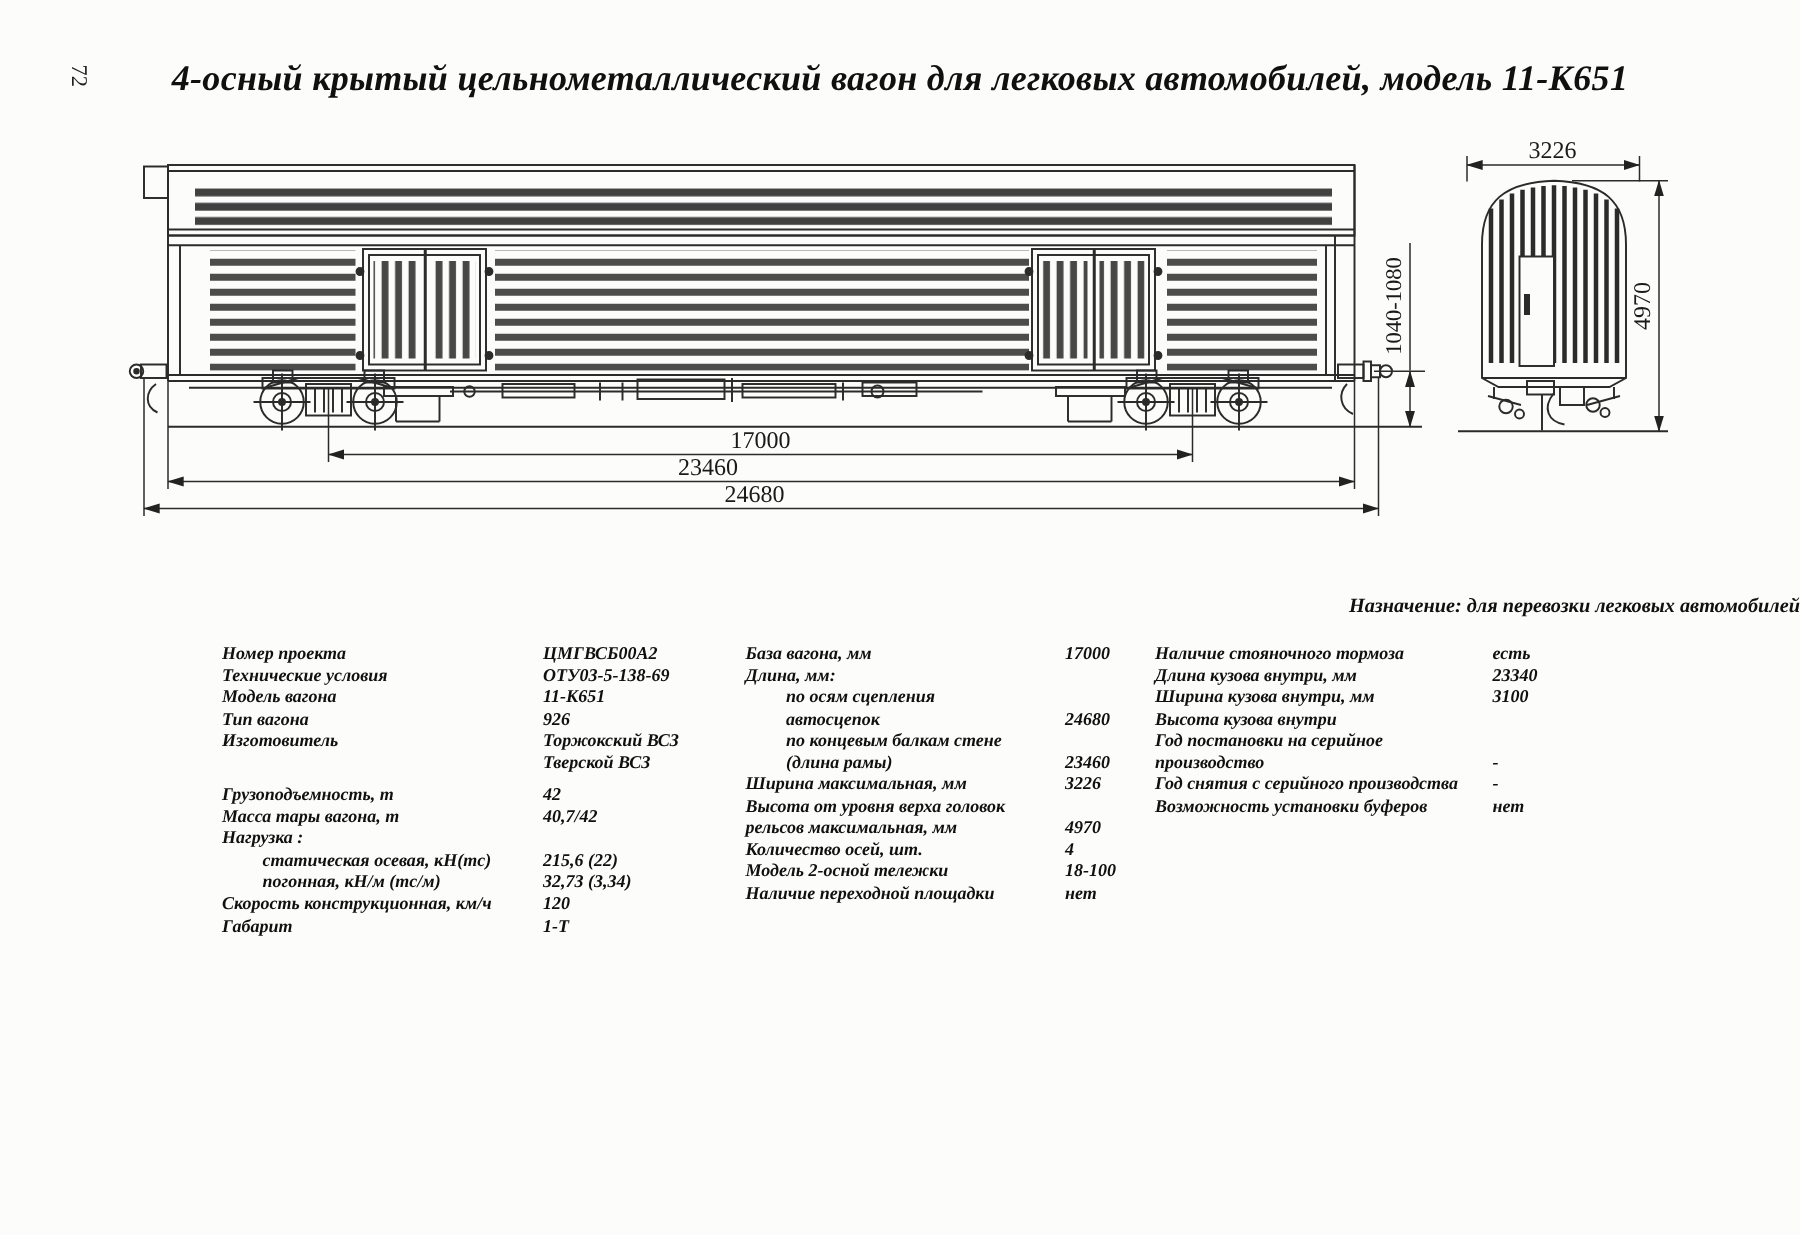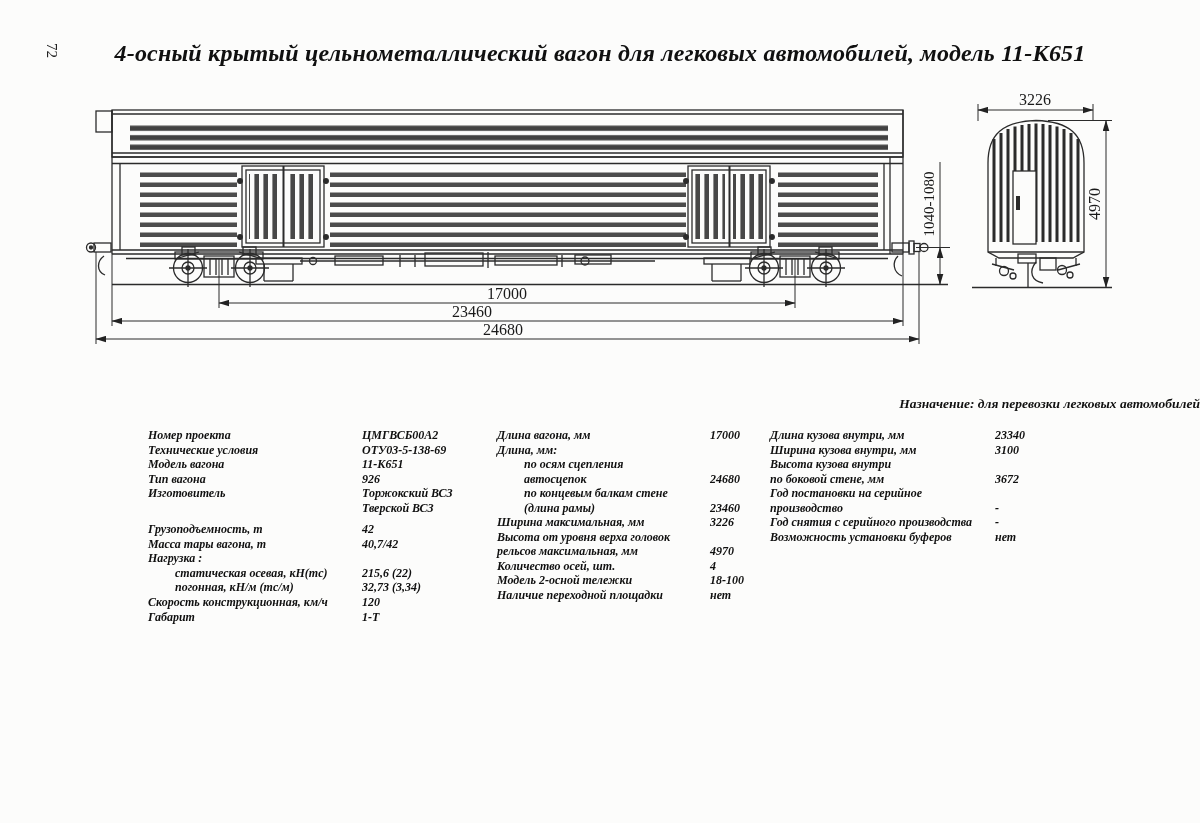--- a/index.html
+++ b/index.html
@@ -244,39 +244,39 @@
       <div class="row"><span class="lbl">Грузоподъемность, т</span><span class="val">42</span></div>
       <div class="row"><span class="lbl">Масса тары вагона, т</span><span class="val">40,7/42</span></div>
       <div class="row"><span class="lbl">Нагрузка :</span><span class="val"></span></div>
       <div class="row"><span class="lbl ind">статическая осевая, кН(тс)</span><span class="val">215,6 (22)</span></div>
       <div class="row"><span class="lbl ind">погонная, кН/м (тс/м)</span><span class="val">32,73 (3,34)</span></div>
       <div class="row"><span class="lbl">Скорость конструкционная, км/ч</span><span class="val">120</span></div>
       <div class="row"><span class="lbl">Габарит</span><span class="val">1-Т</span></div>
     </div>
 
     <div class="col col2">
-      <div class="row"><span class="lbl">Длина вагона, мм</span><span class="val">17000</span></div>
+      <div class="row"><span class="lbl">База вагона, мм</span><span class="val">17000</span></div>
       <div class="row"><span class="lbl">Длина, мм:</span><span class="val"></span></div>
       <div class="row"><span class="lbl ind">по осям сцепления</span><span class="val"></span></div>
       <div class="row"><span class="lbl ind">автосцепок</span><span class="val">24680</span></div>
       <div class="row"><span class="lbl ind">по концевым балкам стене</span><span class="val"></span></div>
       <div class="row"><span class="lbl ind">(длина рамы)</span><span class="val">23460</span></div>
       <div class="row"><span class="lbl">Ширина максимальная, мм</span><span class="val">3226</span></div>
       <div class="row"><span class="lbl">Высота от уровня верха головок</span><span class="val"></span></div>
       <div class="row"><span class="lbl">рельсов максимальная, мм</span><span class="val">4970</span></div>
       <div class="row"><span class="lbl">Количество осей, шт.</span><span class="val">4</span></div>
       <div class="row"><span class="lbl">Модель 2-осной тележки</span><span class="val">18-100</span></div>
       <div class="row"><span class="lbl">Наличие переходной площадки</span><span class="val">нет</span></div>
     </div>
 
     <div class="col col3">
+      <div class="row"><span class="lbl">Наличие стояночного тормоза</span><span class="val">есть</span></div>
       <div class="row"><span class="lbl">Длина кузова внутри, мм</span><span class="val">23340</span></div>
       <div class="row"><span class="lbl">Ширина кузова внутри, мм</span><span class="val">3100</span></div>
       <div class="row"><span class="lbl">Высота кузова внутри</span><span class="val"></span></div>
-      <div class="row"><span class="lbl">по боковой стене, мм</span><span class="val">3672</span></div>
       <div class="row"><span class="lbl">Год постановки на серийное</span><span class="val"></span></div>
       <div class="row"><span class="lbl">производство</span><span class="val">-</span></div>
       <div class="row"><span class="lbl">Год снятия с серийного производства</span><span class="val">-</span></div>
       <div class="row"><span class="lbl">Возможность установки буферов</span><span class="val">нет</span></div>
     </div>
 
   </div>
 </div>
 
 </body></html>

